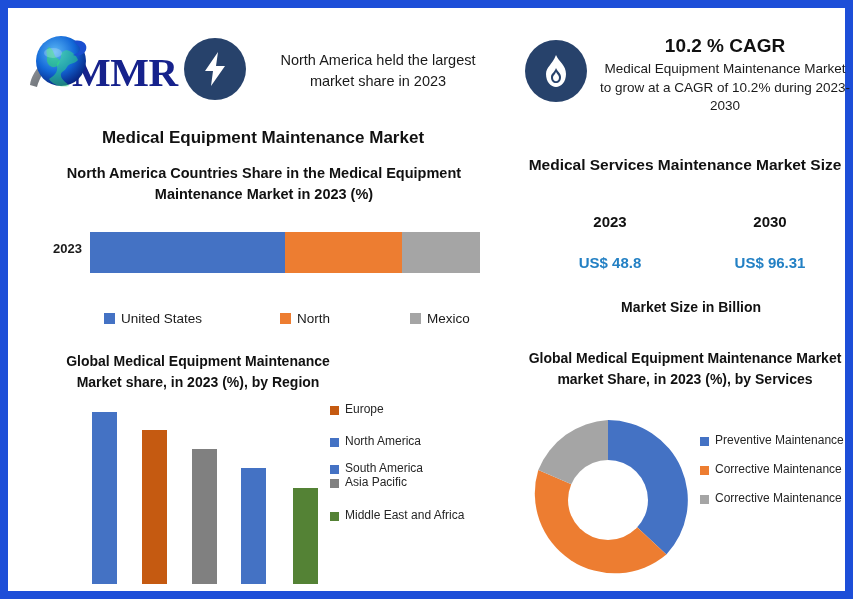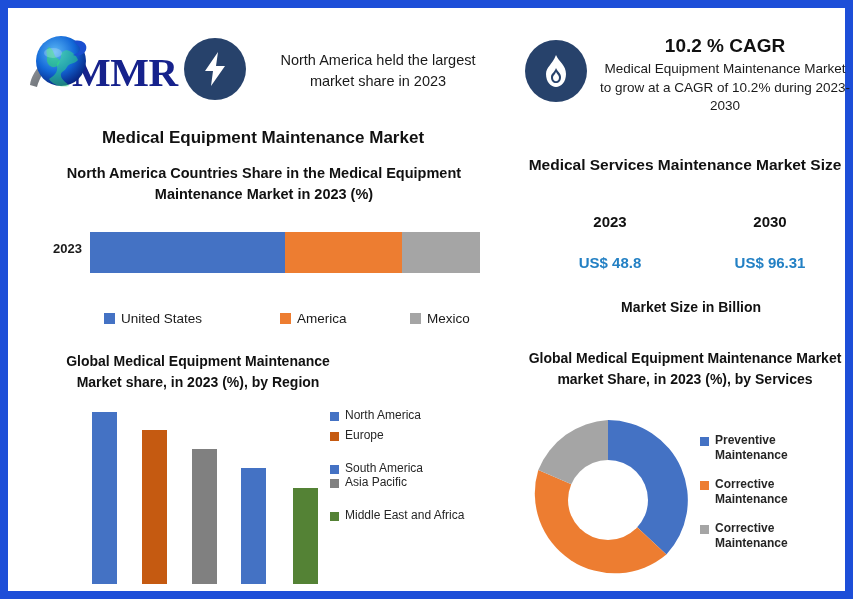--- a/index.html
+++ b/index.html
@@ -139,21 +139,21 @@
   }
 
   .services-title {
     position: absolute; left: 512px; top: 340px; width: 330px;
     text-align: center;
     font-size: 14px; font-weight: bold; color: #111; line-height: 1.5;
   }
   .donut-wrap { position: absolute; left: 516px; top: 408px; width: 168px; height: 168px; }
   .donut-legend {
     position: absolute; left: 692px; top: 425px; width: 150px;
-    font-size: 12px; color: #262626; line-height: 1.25; font-weight: bold;
+    font-size: 12px; color: #262626; line-height: 1.25;
   }
   .dl-row { display: flex; align-items: flex-start; margin-bottom: 14px; }
   .dl-sw { width: 9px; height: 9px; margin-right: 6px; margin-top: 4px; flex: none; }
   .dl-label { white-space: pre-line; }
 </style>
 </head>
 <body>
 
 <div id="page">
 
@@ -218,46 +218,46 @@
     </div>
   </div>
 
   <div class="stacked-legend">
     <div class="lg-item" style="width:176px;">
       <span class="lg-sw" style="background:#4472c4;"></span>
       <span>United States</span>
     </div>
     <div class="lg-item" style="width:130px;">
       <span class="lg-sw" style="background:#ed7d31;"></span>
-      <span>America</span>
+      <span>North</span>
     </div>
     <div class="lg-item">
       <span class="lg-sw" style="background:#a5a5a5;"></span>
       <span>Mexico</span>
     </div>
   </div>
 
   <div class="region-title">Global Medical Equipment Maintenance Market share, in 2023 (%), by Region</div>
 
   <div class="barchart">
     <div class="bar" style="left:10px;height:172px;background:#4472c4;"></div>
     <div class="bar" style="left:60px;height:154px;background:#c55a11;"></div>
     <div class="bar" style="left:110px;height:135px;background:#808080;"></div>
     <div class="bar" style="left:159px;height:116px;background:#4472c4;"></div>
     <div class="bar" style="left:211px;height:96px;background:#548235;"></div>
   </div>
 
   <div class="barchart-legend">
+    <div class="bl-row" style="margin-top:-6px;margin-bottom:18px;">
+      <span class="bl-sw" style="background:#c55a11;"></span>
+      <span class="bl-label">Europe</span>
+    </div>
     <div class="bl-row">
       <span class="bl-sw" style="background:#4472c4;"></span>
       <span class="bl-label">North America</span>
-    </div>
-    <div class="bl-row" style="margin-top:-6px;margin-bottom:18px;">
-      <span class="bl-sw" style="background:#c55a11;"></span>
-      <span class="bl-label">Europe</span>
     </div>
     <div class="bl-row" style="margin-bottom:0;">
       <span class="bl-sw" style="background:#4472c4;"></span>
       <span class="bl-label">South America</span>
     </div>
     <div class="bl-row" style="margin-bottom:22px;">
       <span class="bl-sw" style="background:#808080;"></span>
       <span class="bl-label">Asia Pacific</span>
     </div>
     <div class="bl-row" style="margin-top:-4px;">

